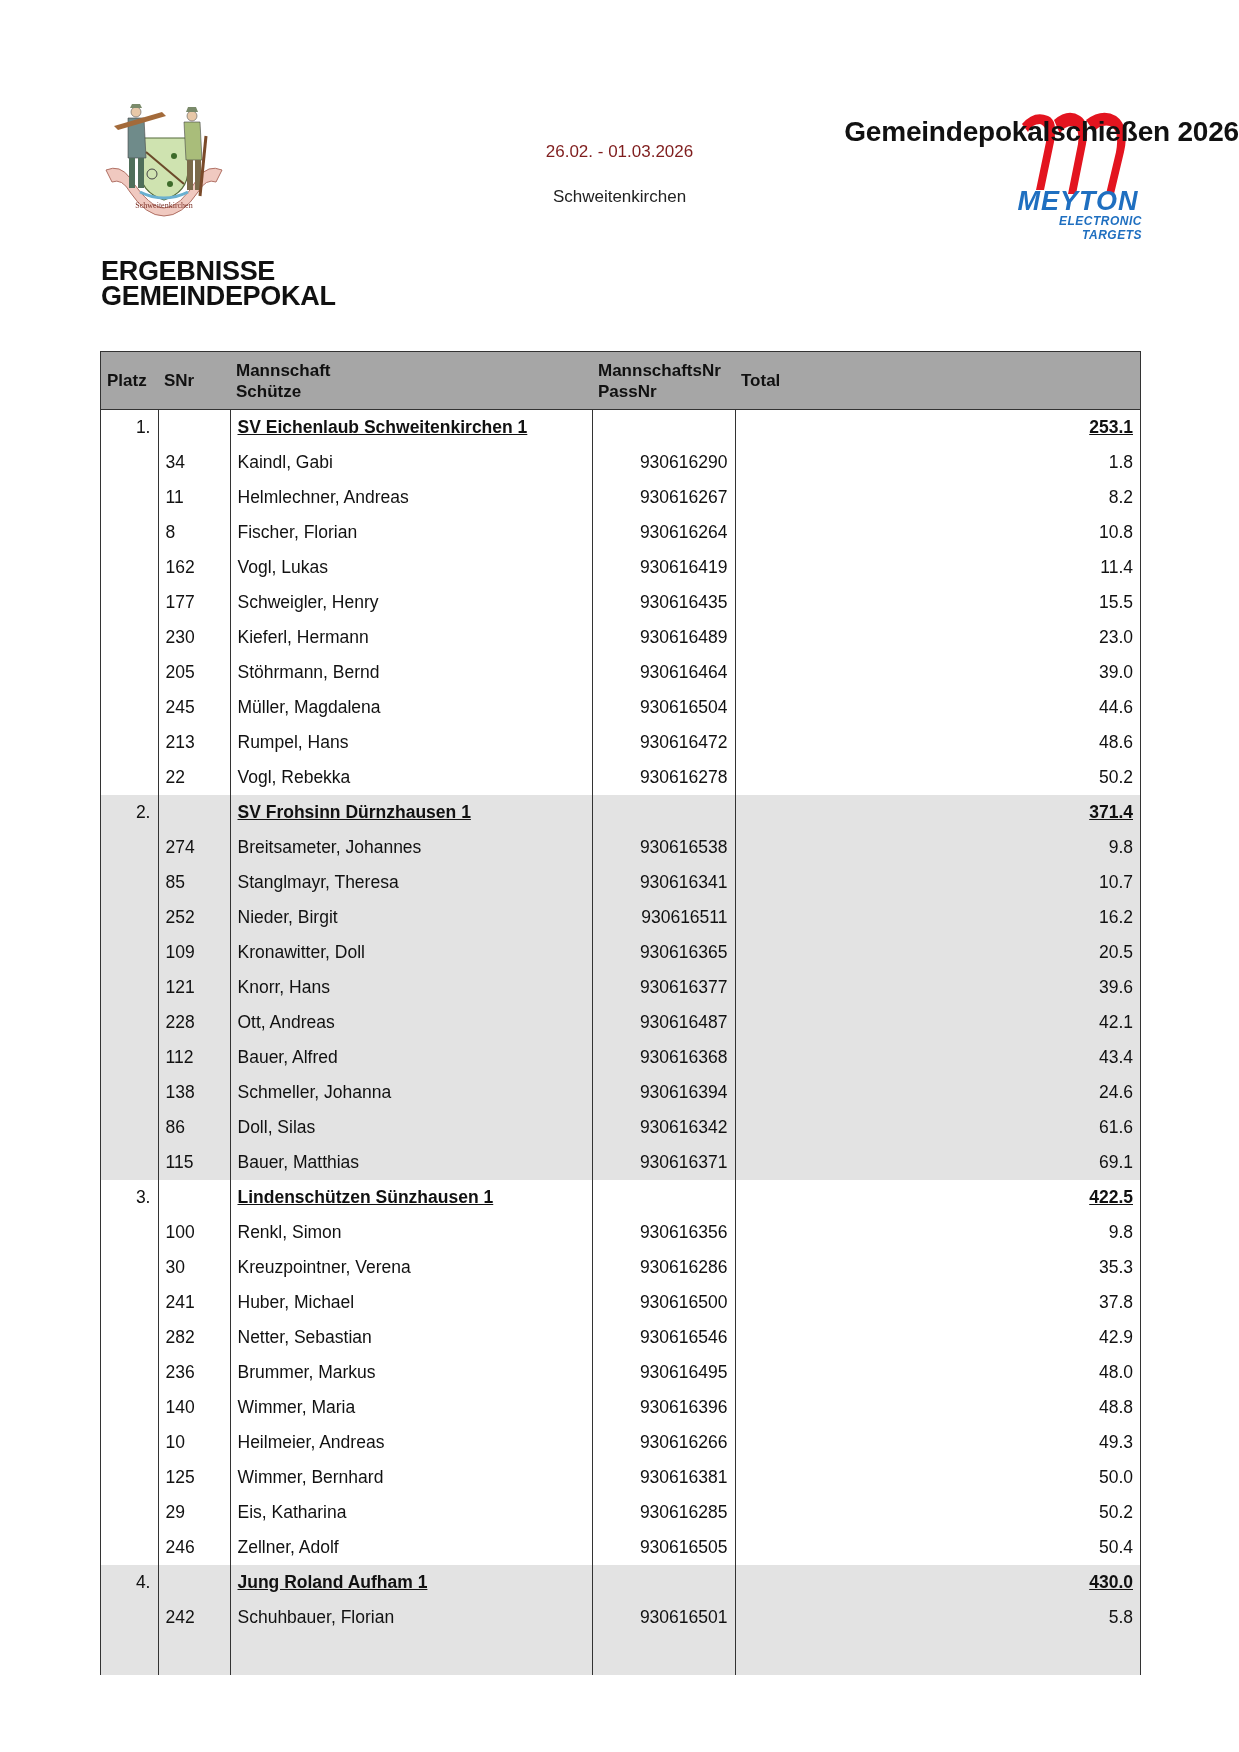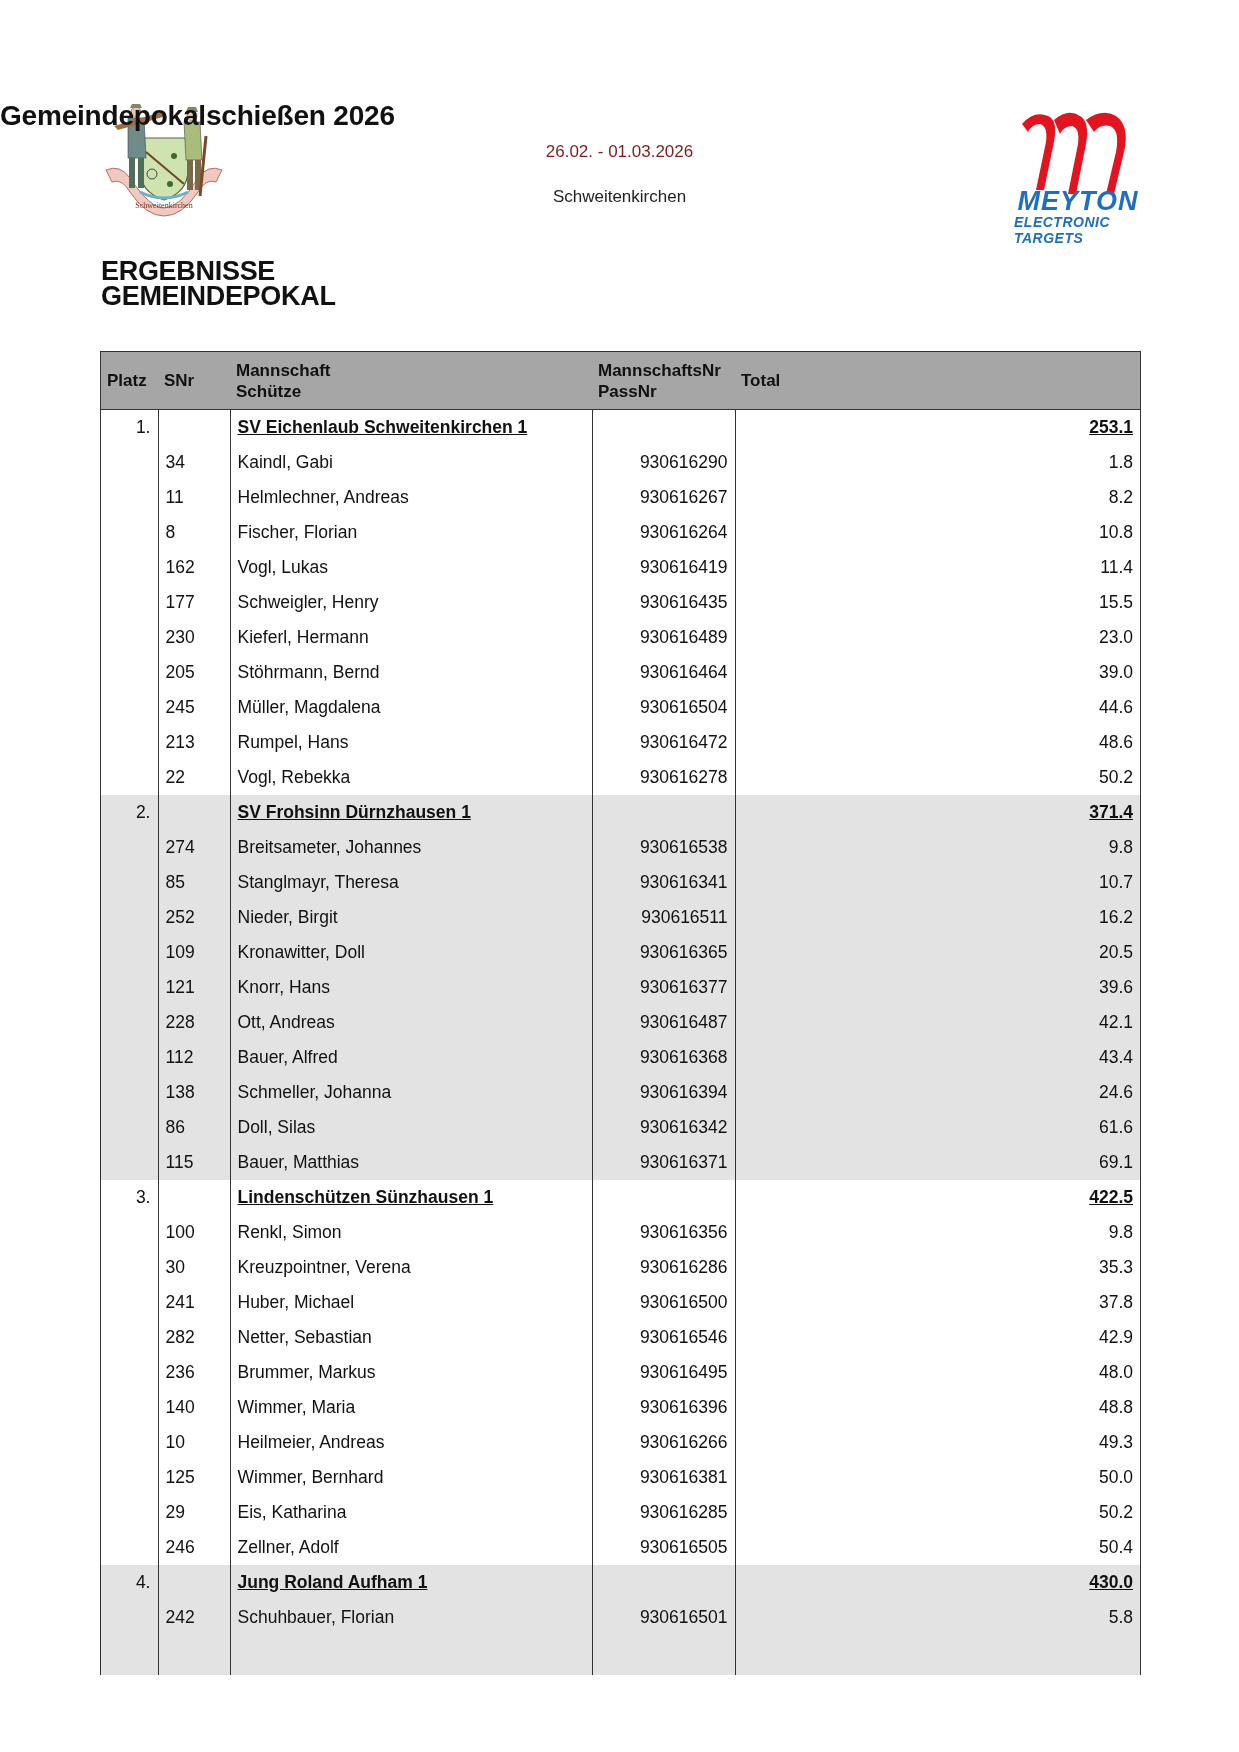--- a/index.html
+++ b/index.html
@@ -1,20 +1,20 @@
 <!DOCTYPE html>
 <html><head>
 <meta charset="utf-8">
 <style>
   html, body { margin:0; padding:0; background:#ffffff; }
   body { width:1239px; height:1752px; position:relative; overflow:hidden;
          font-family:"Liberation Sans", "DejaVu Sans", sans-serif; color:#111; }
   .logo-left { position:absolute; left:100px; top:100px; width:128px; height:118px; }
   .logo-right { position:absolute; left:1014px; top:102px; width:128px; height:124px; }
-  .title { position:absolute; left:0; width:1239px; top:100px; text-align:left;
+  .title { position:absolute; left:0; width:1239px; top:116px; text-align:right;
            font-size:28px; font-weight:bold; letter-spacing:-0.2px; }
   .dates { position:absolute; left:0; width:1239px; top:142px; text-align:center; font-size:17px; color:#7f1d1d; }
   .place { position:absolute; left:0; width:1239px; top:187px; text-align:center; font-size:17px; color:#222; }
   .heading { position:absolute; left:101px; font-size:27px; font-weight:bold; letter-spacing:-0.3px; }
   .h1 { top:256px; } .h2 { top:281px; }
 
   table.results { position:absolute; left:100px; top:351px; width:1041px; border-collapse:collapse;
                   font-size:17.5px; table-layout:fixed; }
   table.results th { background:#a6a6a6; font-weight:bold; font-size:17px; height:57px;
                      border-top:1.5px solid #333; border-bottom:1.5px solid #333; padding:0 6px; text-align:left; line-height:21px; }
@@ -66,21 +66,21 @@
   </svg>
 </div>
 
 <div class="logo-right">
   <svg width="128" height="124" viewBox="0 0 128 124">
     <path d="M8 22 Q20 8 34 14 Q44 18 40 40 L30 88 L22 88 L32 40 Q34 24 26 22 Q18 22 14 30 Z" fill="#e3141f"></path>
     <path d="M40 18 Q54 6 66 14 Q76 20 72 42 L62 92 L54 92 L64 42 Q66 26 58 24 Q50 24 46 32 Z" fill="#e3141f"></path>
     <path d="M72 18 Q88 6 102 14 Q116 24 110 50 L100 92 L92 92 L102 50 Q106 28 96 24 Q86 22 80 30 Z" fill="#e3141f"></path>
   </svg>
   <div style="position:absolute;left:2px;top:86px;width:124px;text-align:center;font-size:27px;font-weight:bold;font-style:italic;color:#1f6fc0;letter-spacing:1px;font-family:Liberation Sans, sans-serif;line-height:26px;">MEYTON</div>
-  <div style="position:absolute;left:0;top:112px;width:128px;text-align:left;font-size:14px;font-weight:bold;font-style:italic;color:#1f6fc0;letter-spacing:0.5px;">ELECTRONIC TARGETS</div>
+  <div style="position:absolute;left:0;top:112px;width:128px;text-align:right;font-size:12px;font-weight:bold;font-style:italic;color:#1f6fc0;letter-spacing:0.5px;">ELECTRONIC TARGETS</div>
 </div>
 
 <div class="title">Gemeindepokalschießen 2026</div>
 <div class="dates">26.02. - 01.03.2026</div>
 <div class="place">Schweitenkirchen</div>
 
 <div class="heading h1">ERGEBNISSE</div>
 <div class="heading h2">GEMEINDEPOKAL</div>
 
 <table class="results">

